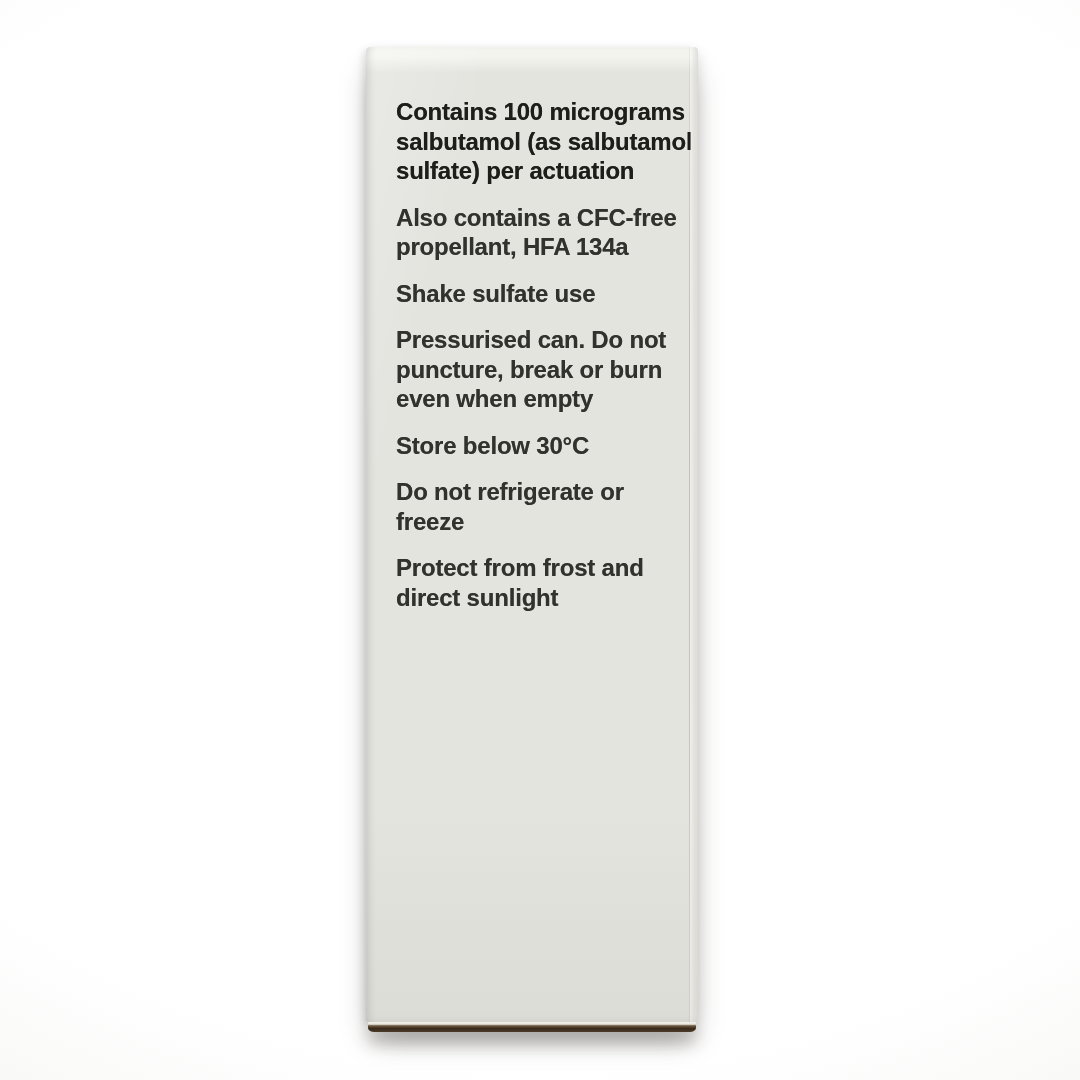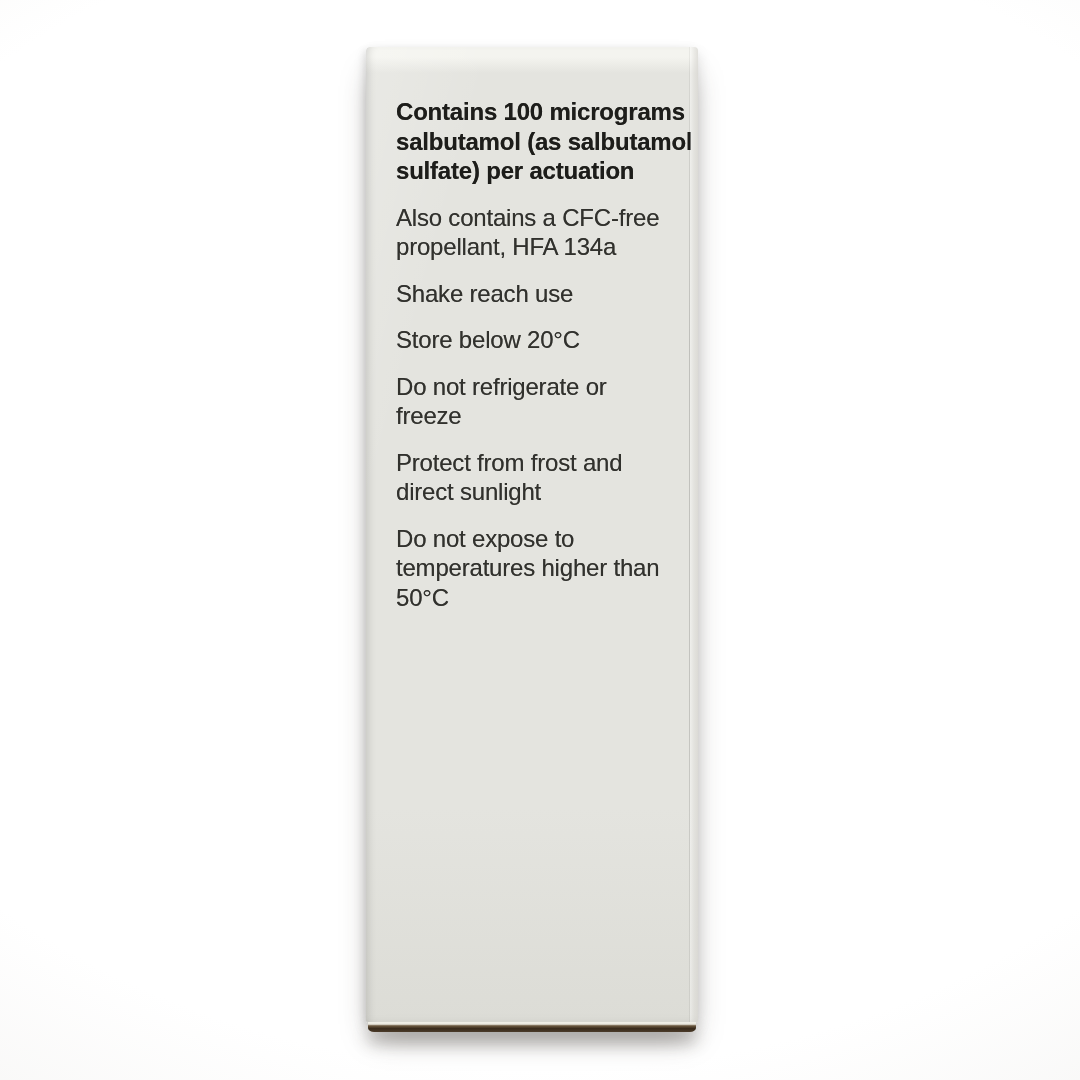--- a/index.html
+++ b/index.html
@@ -85,40 +85,40 @@
     top: 50px;
     right: 16px;
     color: var(--text, #31312d);
   }
   .para {
     margin: 0 0 17px 0;
     font-size: 24px;
     line-height: 29.5px;
     letter-spacing: -0.2px;
     white-space: nowrap;
-    font-weight: 400;
+    font-weight: 700;
     text-shadow: 0 0 0.4px rgba(49,49,45,0.6);
   }
   .para.bold {
     font-weight: 700;
     color: var(--text-bold, #1d1d1a);
     text-shadow: 0 0 0.4px rgba(20,20,18,0.7);
   }
 </style>
 </head>
 <body>
 
 <div class="backdrop">
   <div class="product-box">
     <div class="panel-text">
         <p class="para bold">Contains 100 micrograms<br>salbutamol (as salbutamol<br>sulfate) per actuation</p>
         <p class="para">Also contains a CFC-free<br>propellant, HFA 134a</p>
-        <p class="para">Shake reach use</p>
-        <p class="para">Store below 20°C</p>
+        <p class="para">Shake sulfate use</p>
+        <p class="para">Pressurised can. Do not<br>puncture, break or burn<br>even when empty</p>
+        <p class="para">Store below 30°C</p>
         <p class="para">Do not refrigerate or<br>freeze</p>
         <p class="para">Protect from frost and<br>direct sunlight</p>
-        <p class="para">Do not expose to<br>temperatures higher than<br>50°C</p>
       </div>
     <div class="right-crease"></div>
     <div class="right-strip"></div>
     <div class="bottom-edge"></div>
   </div>
 </div>
 
 </body></html>

